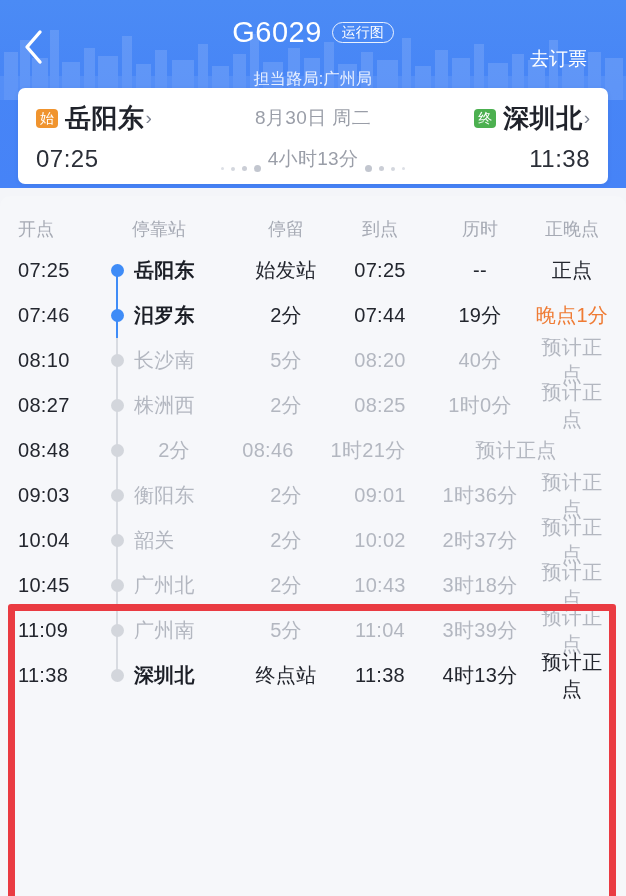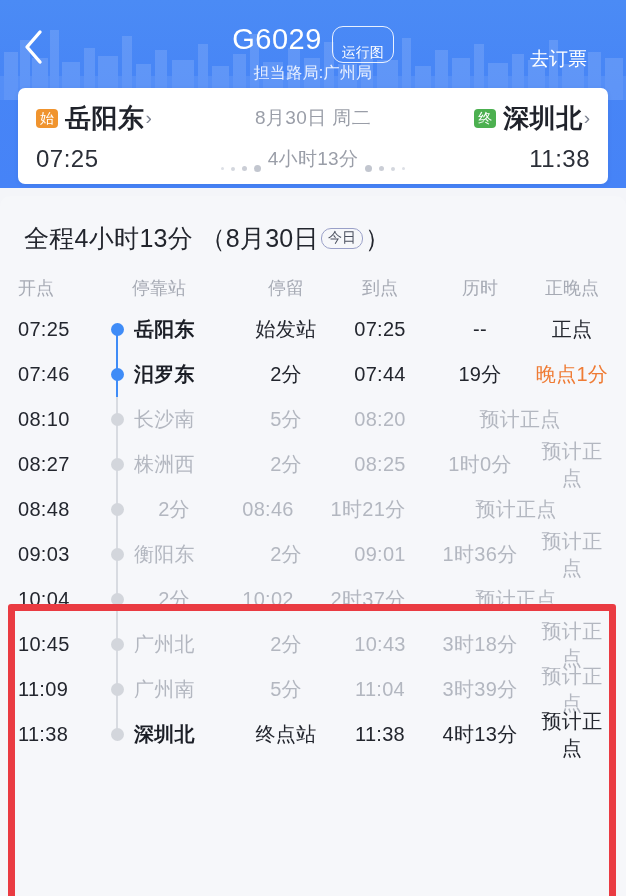--- a/index.html
+++ b/index.html
@@ -38,26 +38,26 @@
     pointer-events: none;
   }
   .title-line { display: flex; align-items: center; gap: 10px; }
   .train-no {
     color: #ffffff; font-size: 29px; letter-spacing: .5px;
   }
   .chart-tag {
     color: #ffffff; font-size: 14px;
     border: 1.3px solid rgba(255,255,255,.88);
     border-radius: 11px;
-    padding: 18px 9px 3px;
+    padding: 2px 9px 3px;
     line-height: 1;
-    pointer-events: auto; cursor: pointer; margin-top: 10px;
+    pointer-events: auto; cursor: pointer;
   }
   .bureau {
-    color: #e9f0ff; font-size: 16px; margin-top: 0; letter-spacing: .3px;
+    color: #e9f0ff; font-size: 16px; margin-top: 20px; letter-spacing: .3px;
   }
   .book-btn {
     position: absolute; right: 39px; top: 46px;
     color: #ffffff; font-size: 19px; cursor: pointer;
   }
 
   
   .station-card {
     position: absolute; left: 18px; right: 18px; top: 88px;
     height: 96px;
@@ -272,25 +272,20 @@
           </div>
         </div>
         <div class="sc-side right">
           <span class="time-big">11:38</span>
         </div>
       </div>
     </div>
   </div>
 
   <div class="panel">
-    <div class="summary">
-      <span class="summary-text">全程4小时13分 （8月30日</span>
-      <span class="today-pill">今日</span>
-      <span class="summary-text">）</span>
-    </div>
 
     <div class="tbl">
       <div class="thead">
         <div class="c-dep">开点</div>
         <div class="c-rail"></div>
         <div class="c-stn">停靠站</div>
         <div class="c-stay">停留</div>
         <div class="c-arr">到点</div>
         <div class="c-el">历时</div>
         <div class="c-stat">正晚点</div>
@@ -324,20 +319,21 @@
           <div class="trow dim">
             <div class="c-dep">08:10</div>
             <div class="c-rail">
               <span class="rail-line half-top "></span>
               <span class="rail-line half-bottom "></span>
               <span class="rail-dot "></span>
             </div>
             <div class="c-stn">长沙南</div>
             <div class="c-stay">5分</div>
             <div class="c-arr">08:20</div>
+            <div class="c-el">40分</div>
             <div class="c-stat">预计正点</div>
           </div>
           <div class="trow dim">
             <div class="c-dep">08:27</div>
             <div class="c-rail">
               <span class="rail-line half-top "></span>
               <span class="rail-line half-bottom "></span>
               <span class="rail-dot "></span>
             </div>
             <div class="c-stn">株洲西</div>
@@ -371,20 +367,21 @@
             <div class="c-el">1时36分</div>
             <div class="c-stat">预计正点</div>
           </div>
           <div class="trow dim">
             <div class="c-dep">10:04</div>
             <div class="c-rail">
               <span class="rail-line half-top "></span>
               <span class="rail-line half-bottom "></span>
               <span class="rail-dot "></span>
             </div>
+            <div class="c-stn">韶关</div>
             <div class="c-stay">2分</div>
             <div class="c-arr">10:02</div>
             <div class="c-el">2时37分</div>
             <div class="c-stat">预计正点</div>
           </div>
           <div class="trow dim">
             <div class="c-dep">10:45</div>
             <div class="c-rail">
               <span class="rail-line half-top "></span>
               <span class="rail-line half-bottom "></span>

